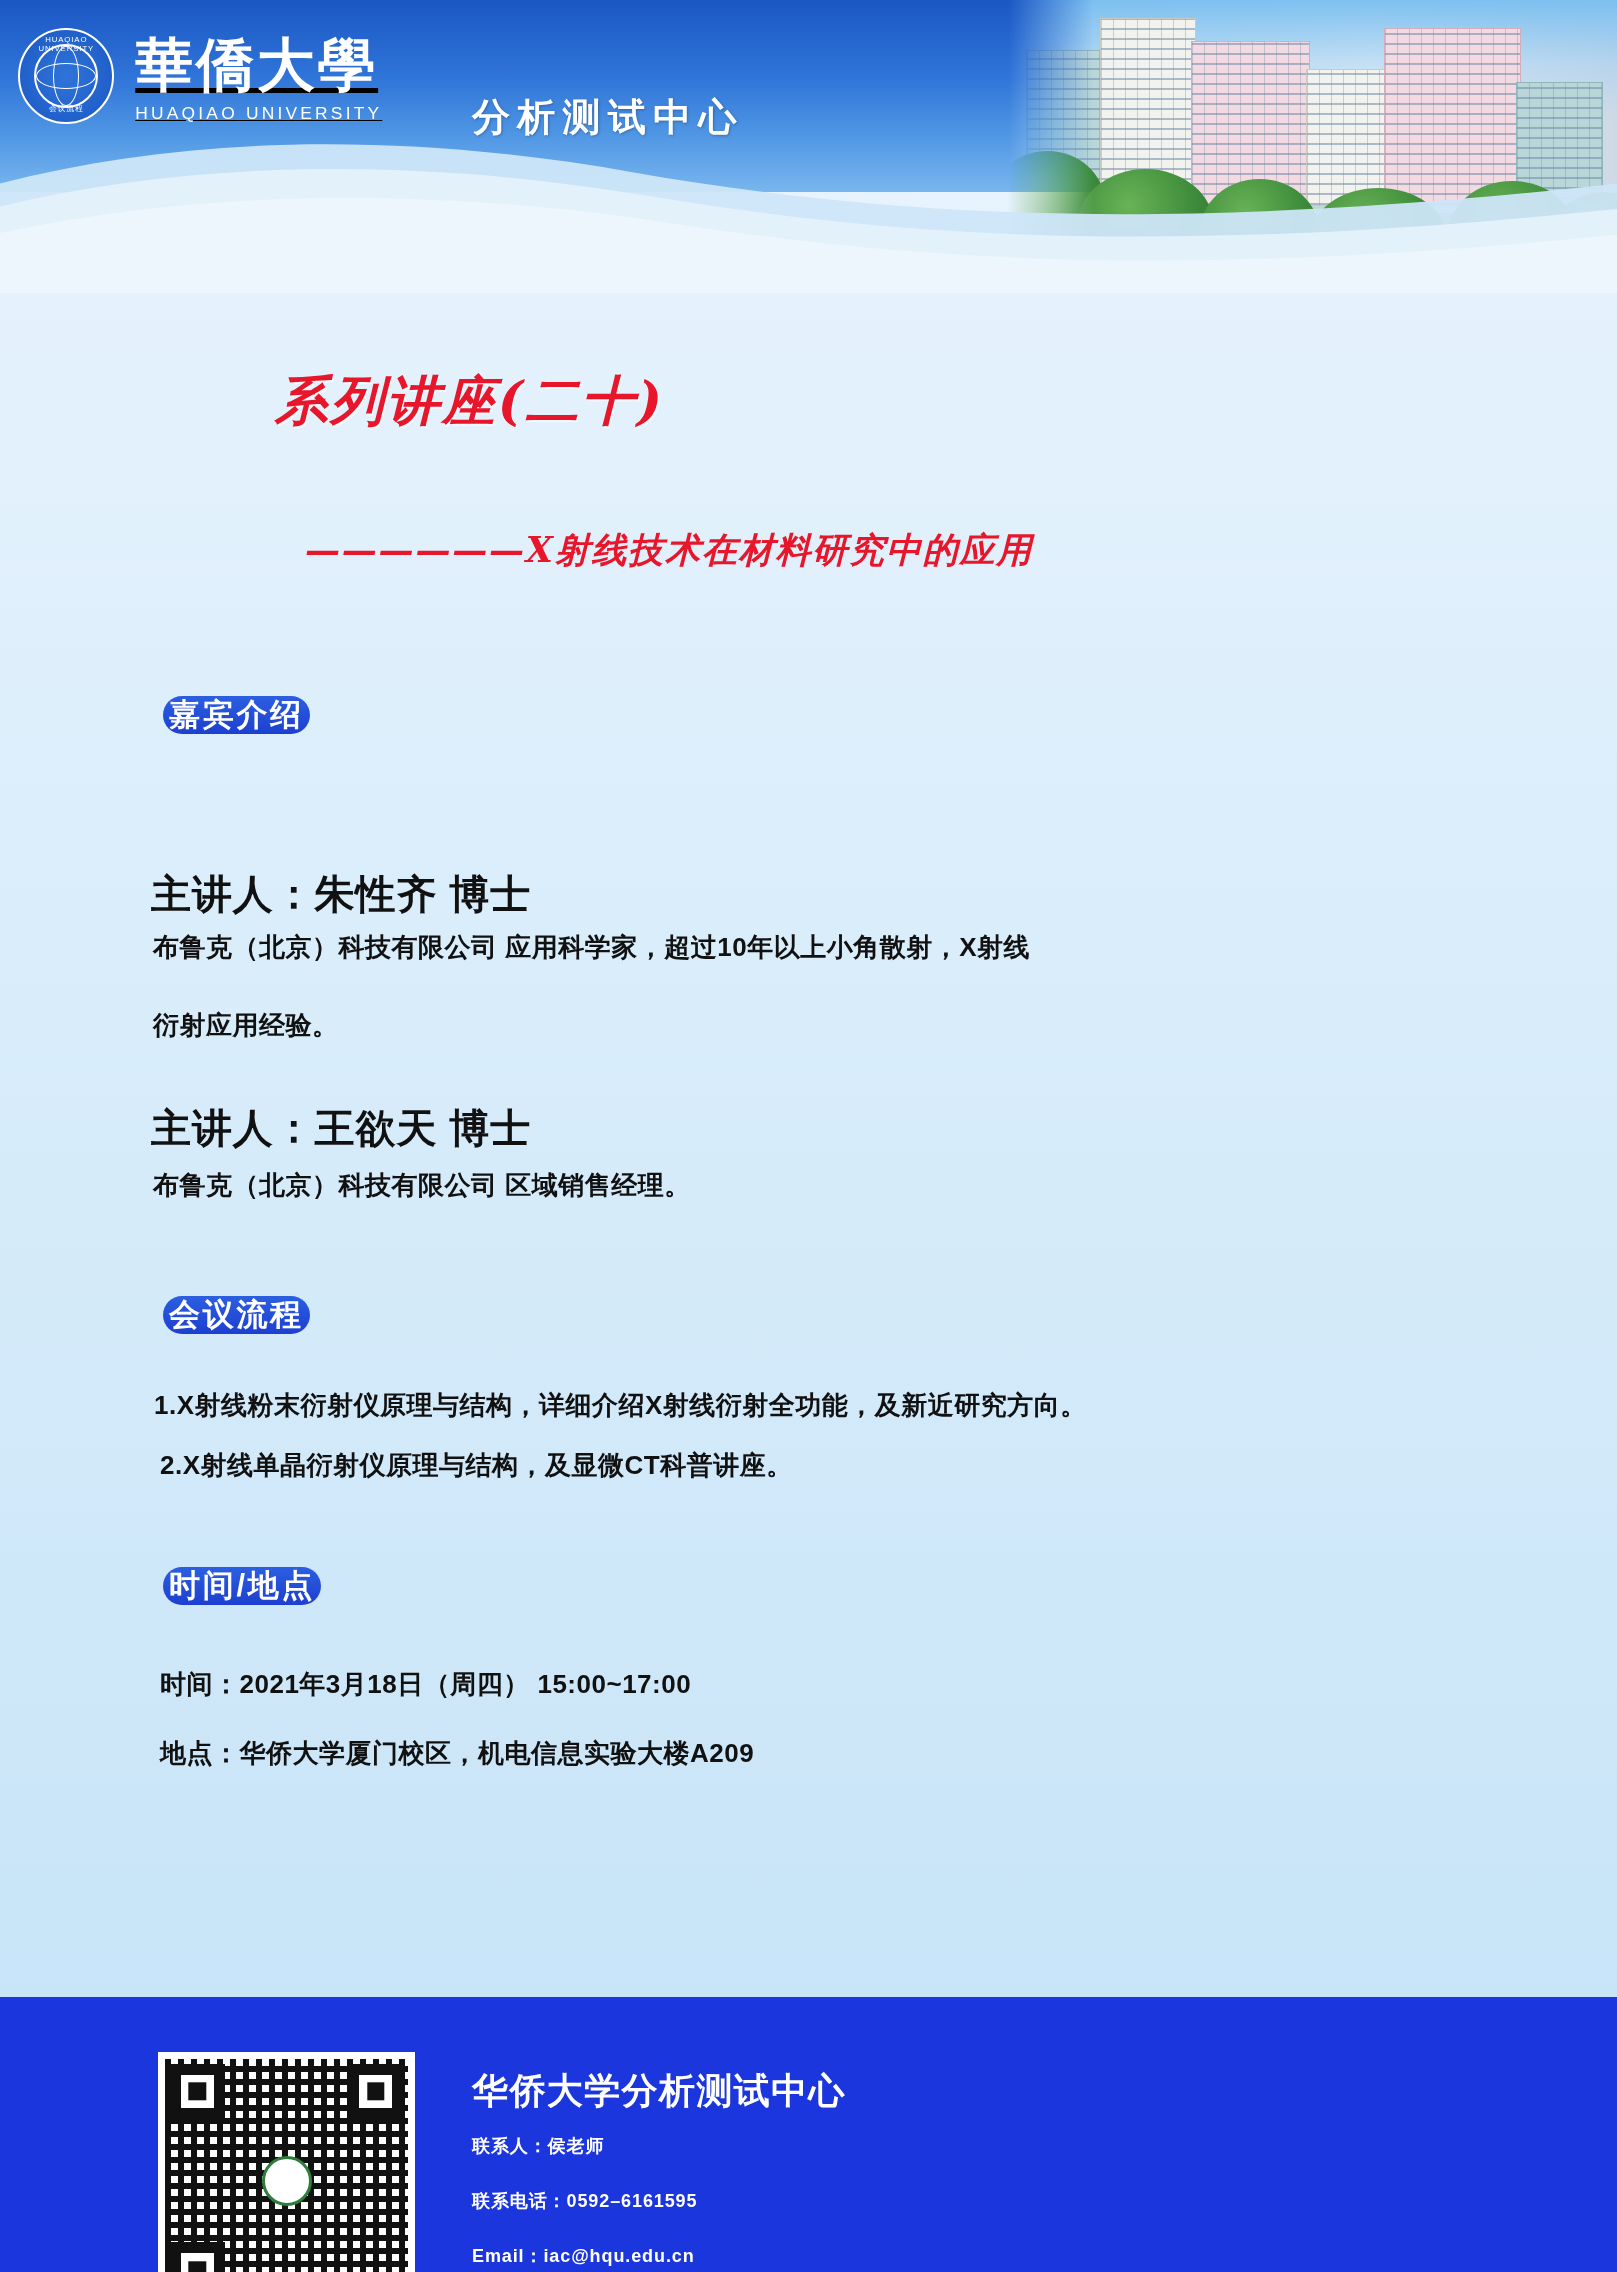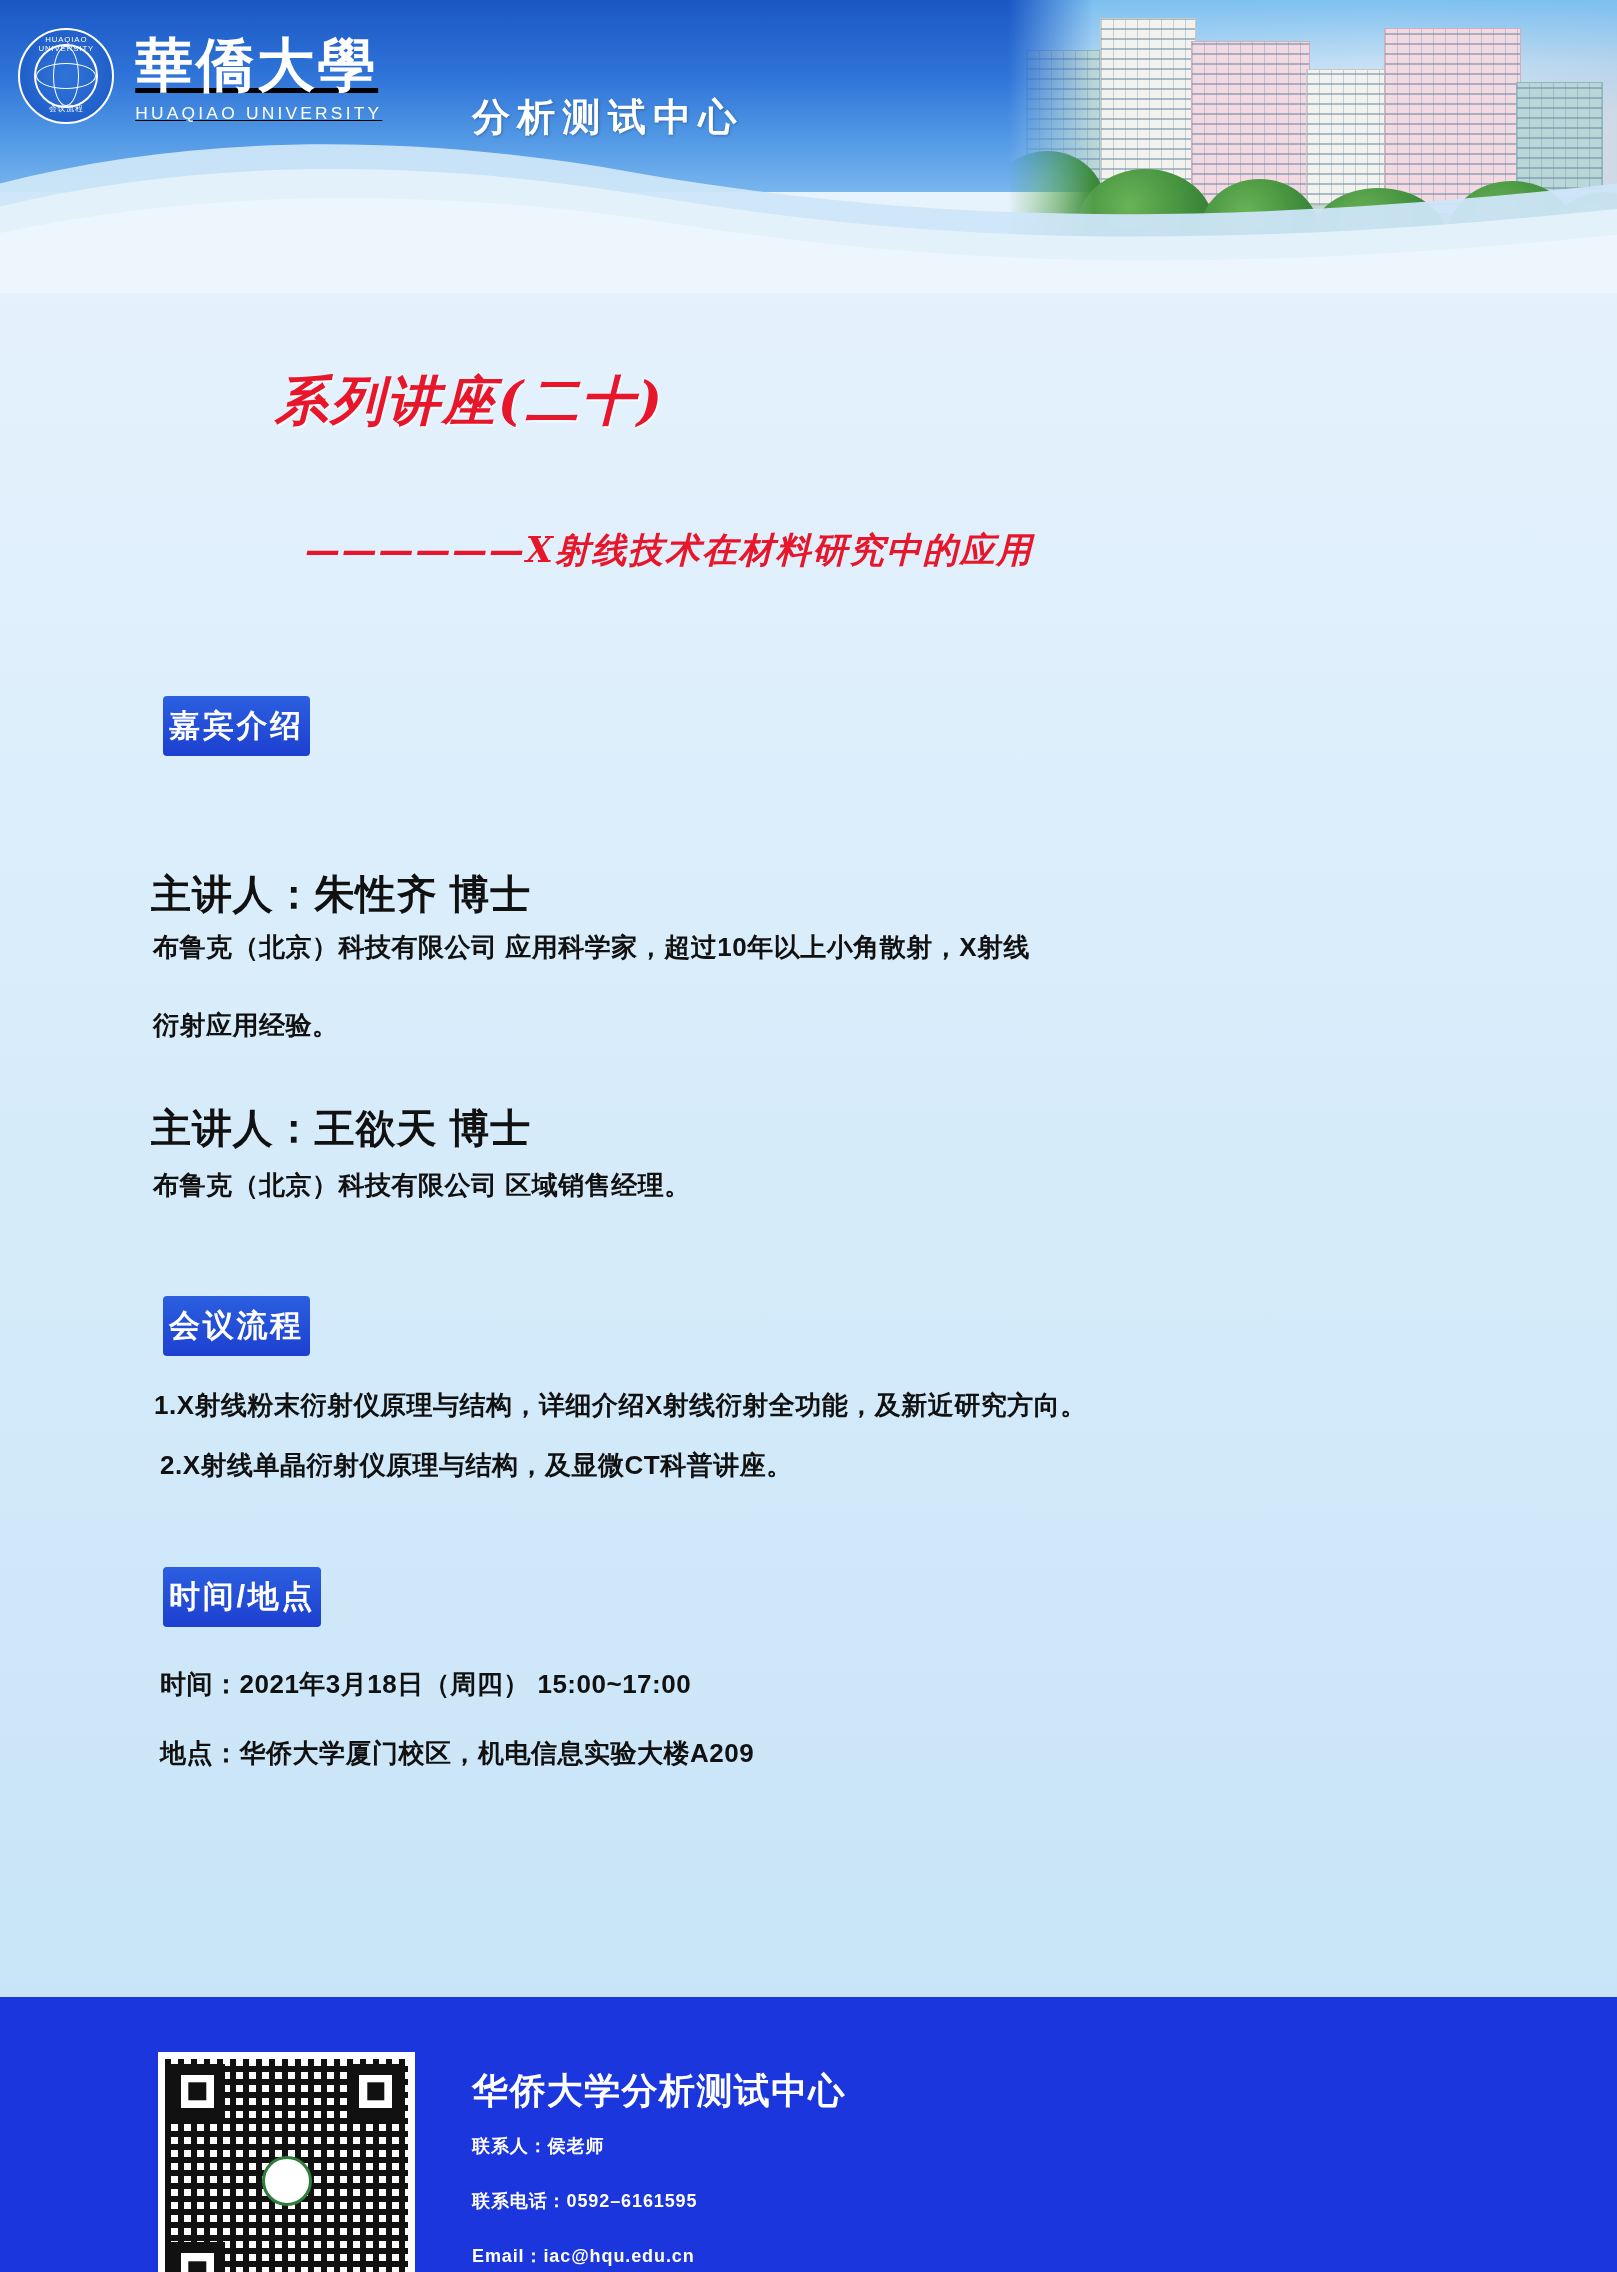--- a/index.html
+++ b/index.html
@@ -188,23 +188,23 @@
     font-size: 35px;
     color: #e8162b;
     letter-spacing: 1.8px;
     white-space: nowrap;
     margin-left: 16px;
   }
 
   
   .pill {
     position: absolute;
-    height: 60px;
+    height: 38px;
     background: linear-gradient(180deg, #2b5fe0 0%, #1d3fd0 100%);
-    border-radius: 4px;
+    border-radius: 21px;
     color: #ffffff;
     font-size: 31px;
     font-weight: bold;
     letter-spacing: 2.7px;
     display: flex;
     align-items: center;
     justify-content: center;
     padding: 0 6px;
     box-sizing: border-box;
     white-space: nowrap;

